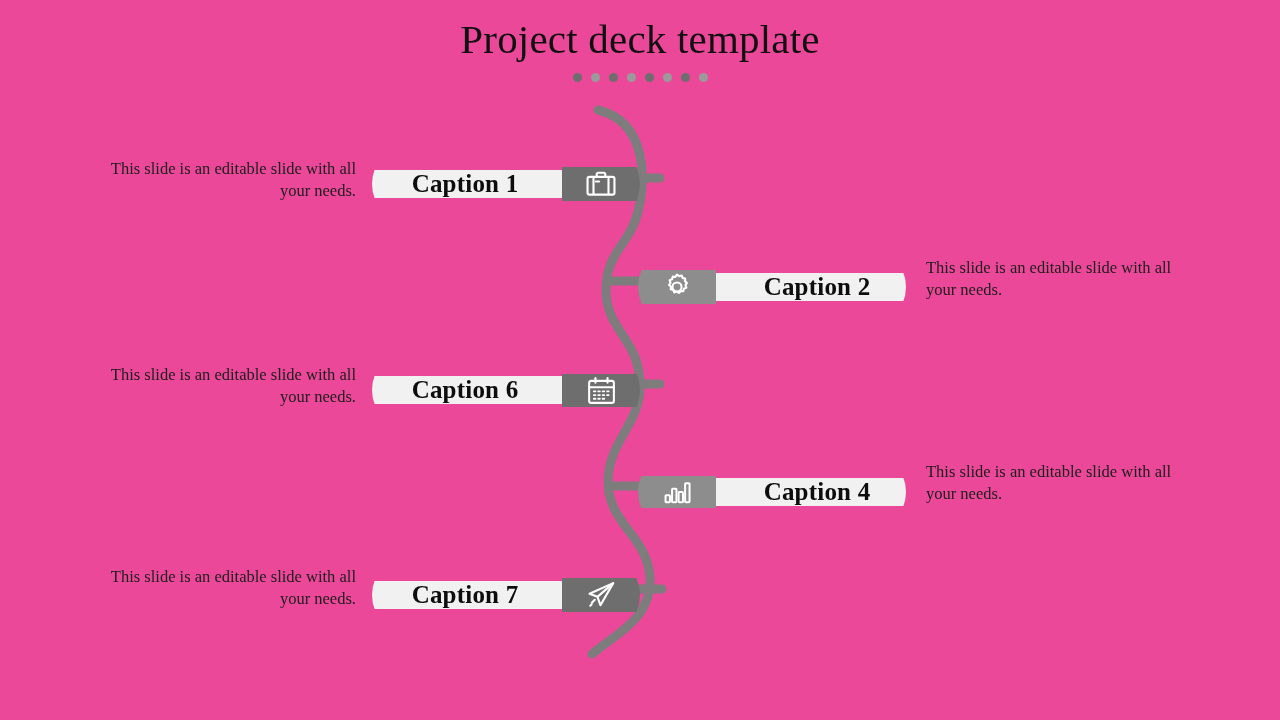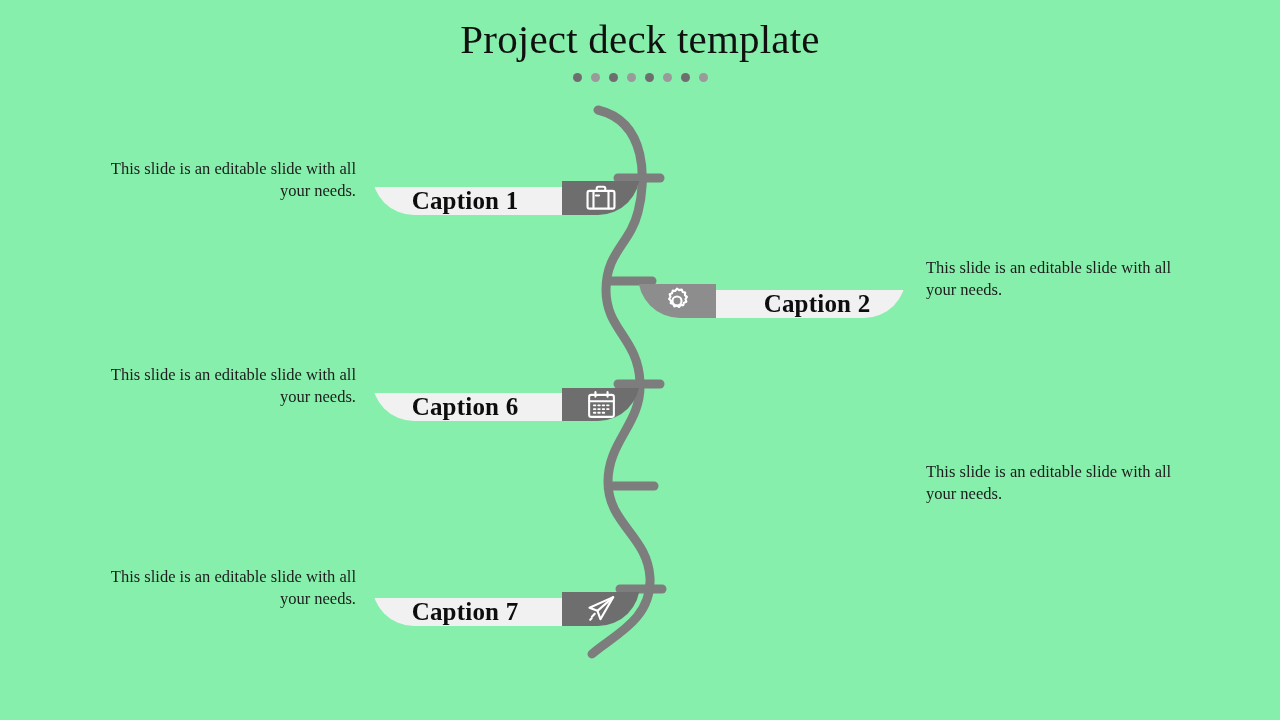--- a/index.html
+++ b/index.html
@@ -72,27 +72,27 @@
     position: absolute;
     inset: 0;
   }
   .row {
     position: absolute;
     height: 96px;
   }
 
   .capsule {
     position: absolute;
-    top: 1px;
+    top: 12px;
     height: 84px;
     width: 268px;
     border-radius: 48px;
     overflow: hidden;
     display: flex;
-    align-items: flex-end;
+    align-items: center;
   }
   .cap-text {
     flex: 1 1 auto;
     background: #f1f1f1;
     display: flex;
     align-items: center;
     justify-content: center;
   }
   .cap-icon {
     flex: 0 0 78px;
@@ -129,21 +129,21 @@
     color: #1c1c1c;
   }
   .desc.to-left  { text-align: right; }
   .desc.to-right { text-align: left; }
 
   .icon-svg { display: block; }
 </style>
 </head>
 <body>
 
-<div class="slide" style="background: #86efac;">
+<div class="slide" style="background: #ec4899;">
 
   <div class="title-block">
     <h1 class="slide-title">Project deck template</h1>
     <div class="dot-row" id="dot-row">
         <span class="dot" style="background: rgb(110, 110, 110);"></span>
         <span class="dot" style="background: rgb(154, 154, 154);"></span>
         <span class="dot" style="background: rgb(110, 110, 110);"></span>
         <span class="dot" style="background: rgb(154, 154, 154);"></span>
         <span class="dot" style="background: rgb(110, 110, 110);"></span>
         <span class="dot" style="background: rgb(154, 154, 154);"></span>
@@ -227,20 +227,35 @@
               <line x1="6.4" y1="18" x2="7.6" y2="18"></line>
               <line x1="9.6" y1="18" x2="10.8" y2="18"></line>
               <line x1="12.8" y1="18" x2="14" y2="18"></line>
             </g>
           </svg>
         </div>
       </div>
     </div>
     <div class="desc to-left" style="left: 84px; top: 364px; color: rgb(28, 28, 28);">This slide is an editable slide with all your needs.</div>
 
+    <div class="row right" style="left:638px; top:438px; width:268px;">
+      <div class="capsule">
+        <div class="cap-text" style="background: rgb(241, 241, 241);">
+          <span class="caption-label" style="color: rgb(13, 13, 13);">Caption 4</span>
+        </div>
+        <div class="cap-icon" style="background: rgb(141, 141, 141);">
+          <svg class="icon-svg" width="32" height="32" viewBox="0 0 24 24" fill="none" stroke="#ffffff" stroke-width="1.5" stroke-linecap="round" stroke-linejoin="round">
+            <rect x="3.4" y="14.5" width="3.3" height="5.2" rx="0.5"></rect>
+            <rect x="8.3" y="9.6" width="3.3" height="10.1" rx="0.5"></rect>
+            <rect x="13.2" y="12" width="3.3" height="7.7" rx="0.5"></rect>
+            <rect x="18.1" y="5.4" width="3.3" height="14.3" rx="0.5"></rect>
+          </svg>
+        </div>
+      </div>
+    </div>
     <div class="desc to-right" style="left: 926px; top: 461px; color: rgb(28, 28, 28);">This slide is an editable slide with all your needs.</div>
 
     <div class="row left" style="left:372px; top:541px; width:268px;">
       <div class="capsule">
         <div class="cap-text" style="background: rgb(241, 241, 241);">
           <span class="caption-label" style="color: rgb(13, 13, 13);">Caption 7</span>
         </div>
         <div class="cap-icon" style="background: rgb(110, 110, 110);">
           <svg class="icon-svg" width="34" height="34" viewBox="0 0 24 24" fill="none" stroke="#ffffff" stroke-width="1.5" stroke-linecap="round" stroke-linejoin="round">
             <path d="M20.6 3.6 3.9 11.1l5.6 2.2 2.1 5.9z"></path>

